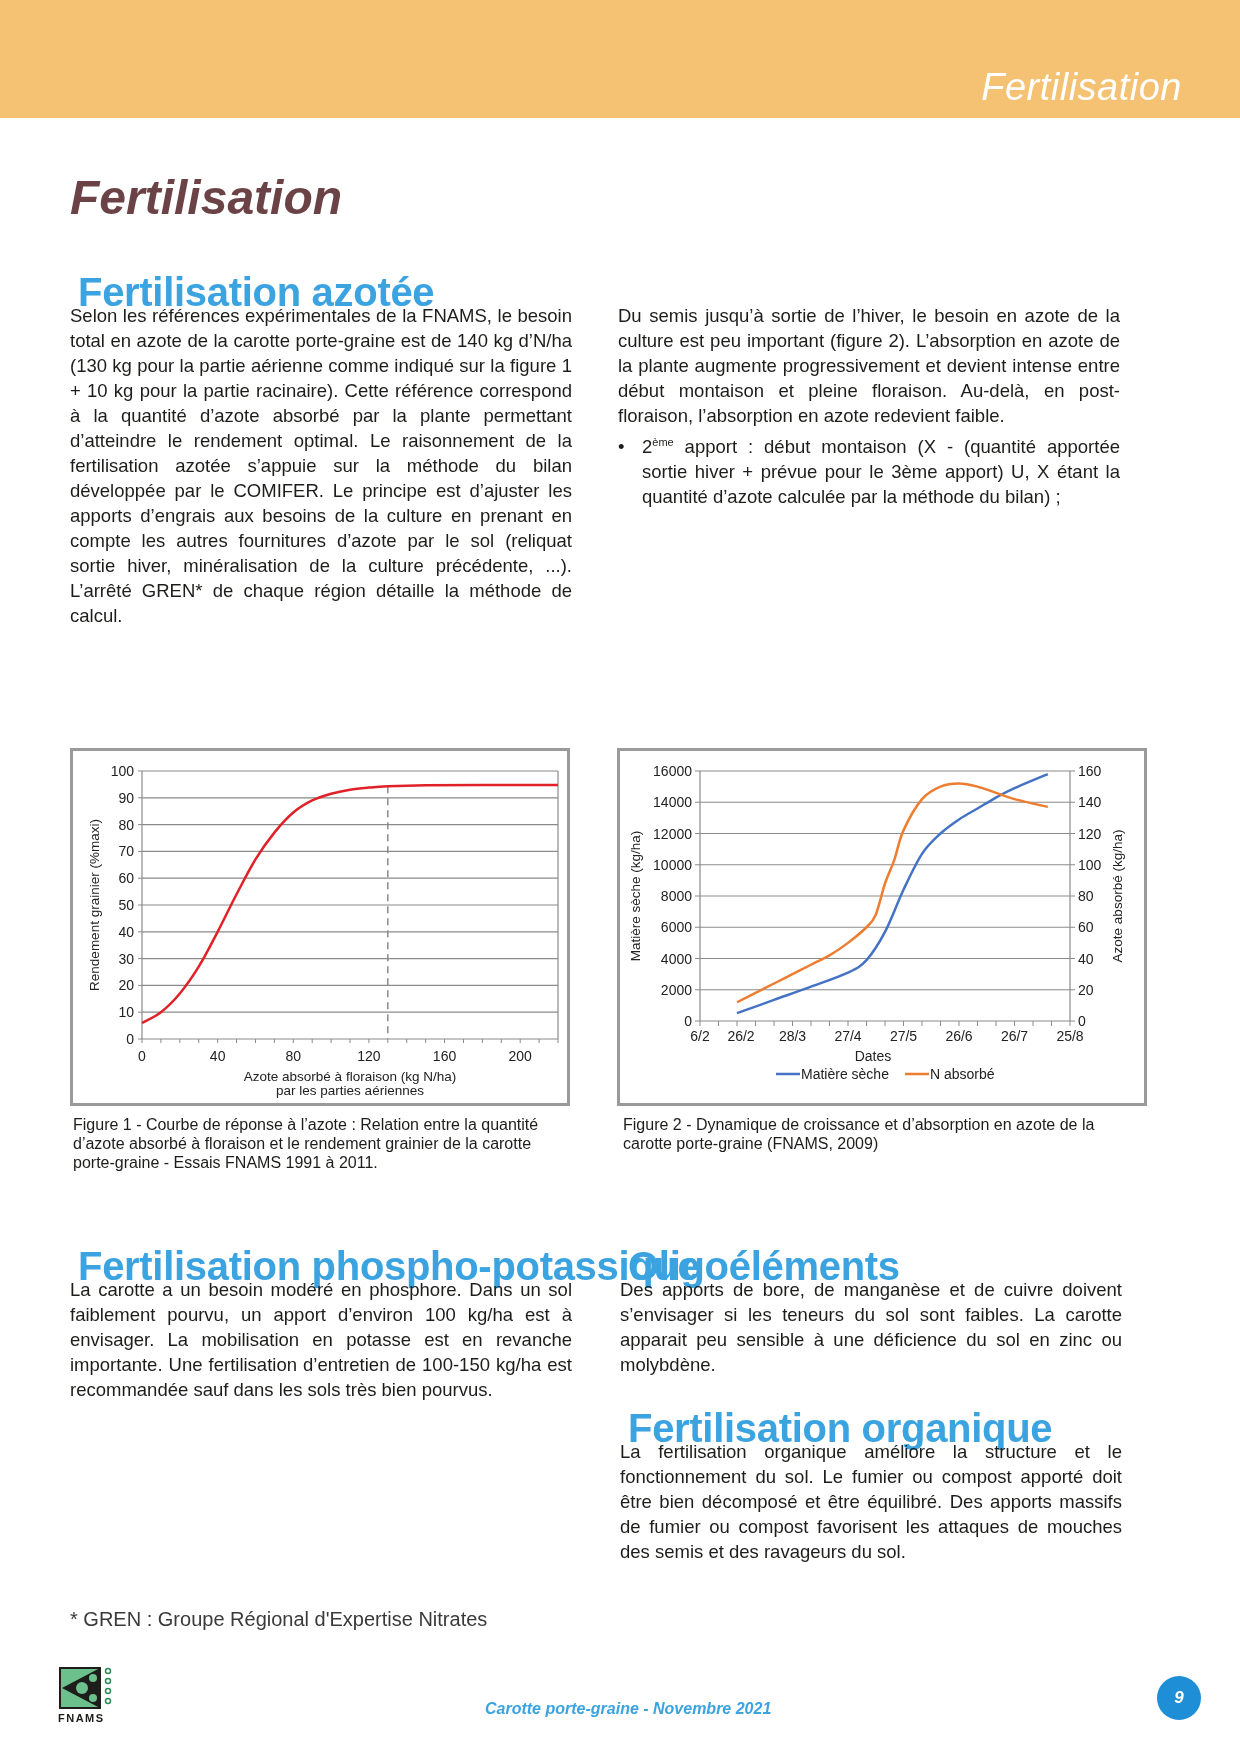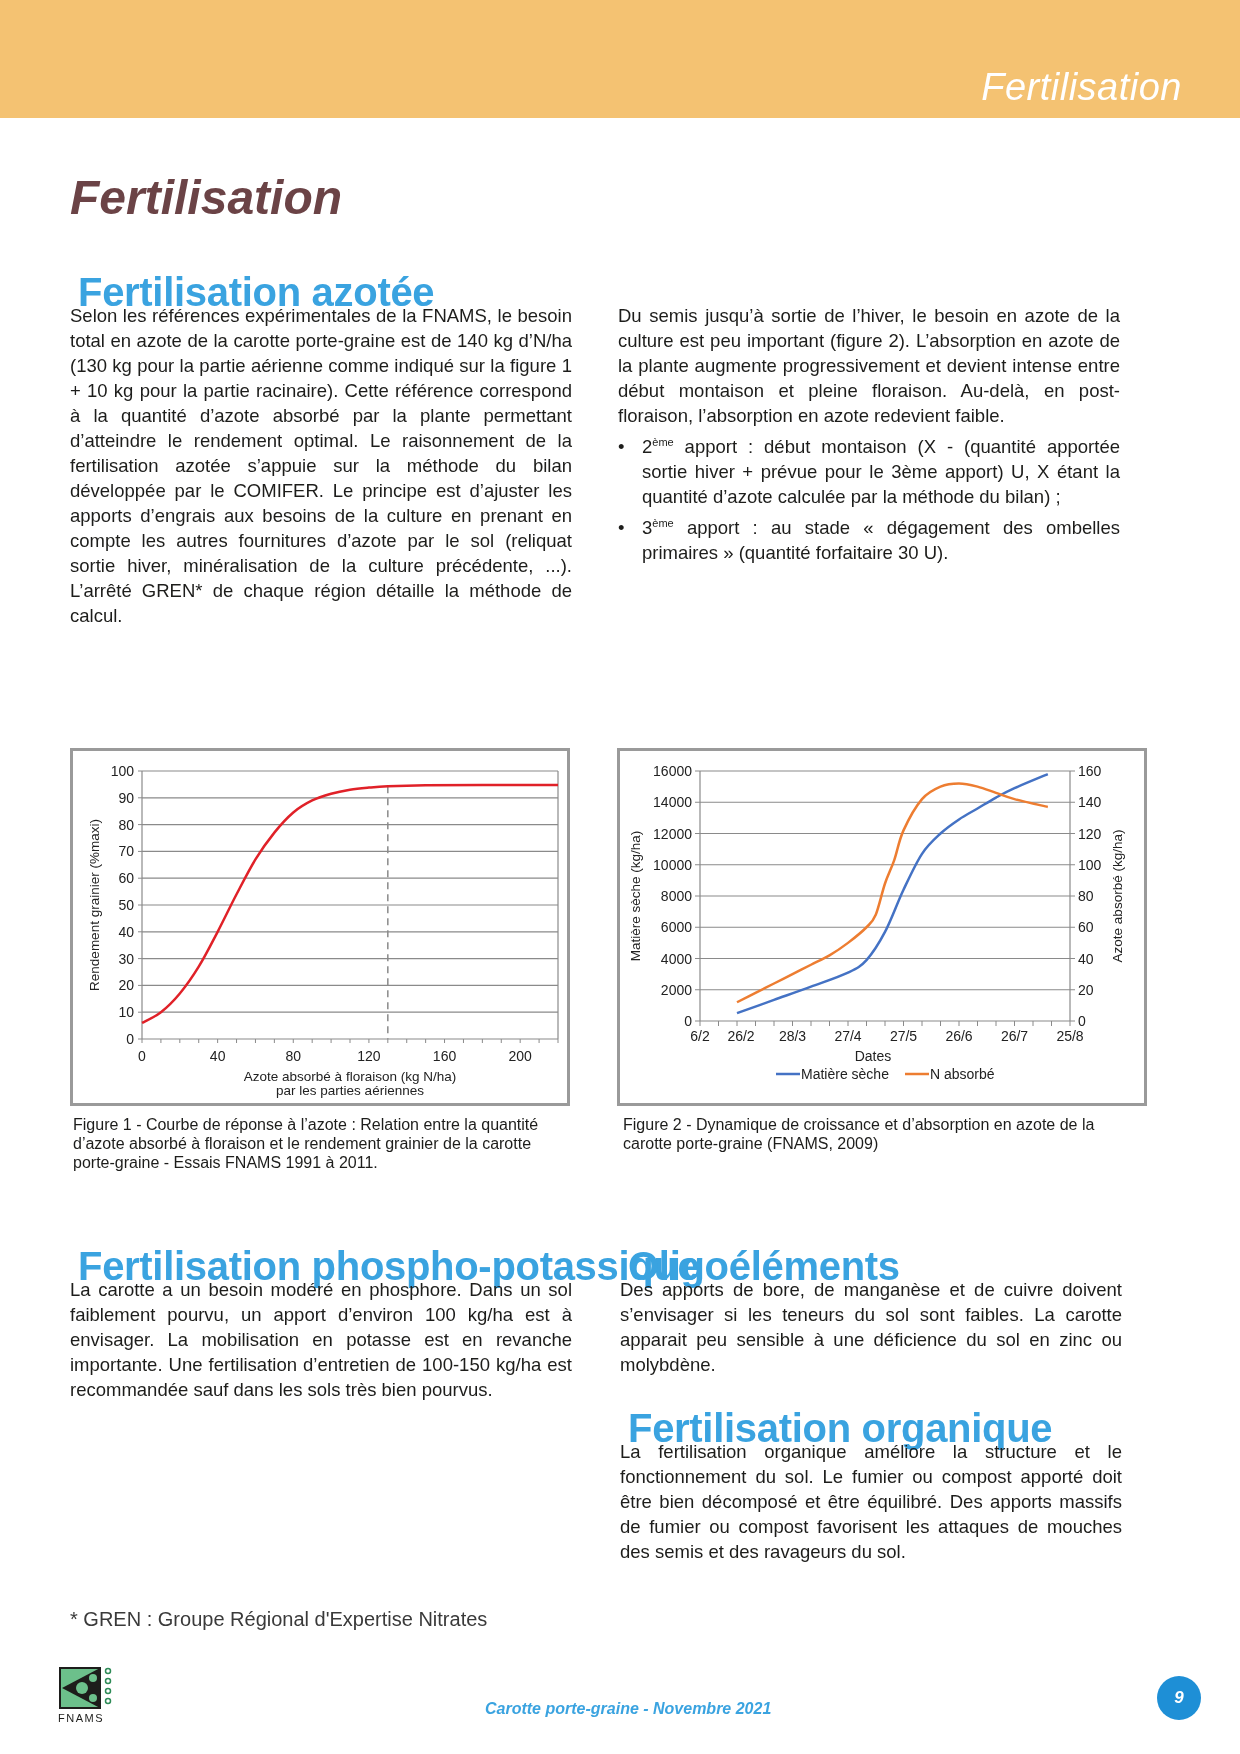--- a/index.html
+++ b/index.html
@@ -14,41 +14,40 @@
   ul.bullets { list-style: none; margin: 0; padding: 0; }
   ul.bullets li { position: relative; padding-left: 24px; margin-bottom: 6px; }
   ul.bullets li::before { content: "•"; position: absolute; left: 0; top: 0; }
   sup { font-size: 11px; line-height: 0; }
   .figure-box { position: absolute; border: 3px solid #9a9a9a; background: #fff; }
   .figcap { position: absolute; font-size: 16px; line-height: 19px; color: #1d1d1b; }
   .footnote { position: absolute; left: 70px; top: 1608px; font-size: 20px; color: #3a3a3a; }
   .footer-text { position: absolute; left: 485px; top: 1700px; font-size: 16px; font-style: italic; font-weight: bold; color: #3aa3e0; }
   .page-num { position: absolute; left: 1157px; top: 1676px; width: 44px; height: 44px; border-radius: 50%; background: #1e8fd6; color: #fff; font-weight: bold; font-style: italic; font-size: 17px; display: flex; align-items: center; justify-content: center; }
   .logo { position: absolute; left: 58px; top: 1666px; width: 60px; height: 64px; }
-  .logo-label { position: absolute; left: 58px; top: 1712px; font-size: 11px; font-weight: normal; letter-spacing: 1.5px; color: #1d1d1b; }
+  .logo-label { position: absolute; left: 58px; top: 1712px; font-size: 11px; font-weight: bold; letter-spacing: 1.5px; color: #1d1d1b; }
   svg text { font-family: "Liberation Sans", sans-serif; }
 </style>
 </head>
 <body>
 
 <div class="header-band">
   <div class="header-title">Fertilisation</div>
 </div>
 
 <h1 class="page-title">Fertilisation</h1>
 
 <h2 class="h2" style="left:70px; top:262px;">Fertilisation azotée</h2>
 <div class="col" style="left:70px; top:303px;">
   <p>Selon les références expérimentales de la FNAMS, le besoin total en azote de la carotte porte-graine est de 140 kg d’N/ha (130 kg pour la partie aérienne comme indiqué sur la figure 1 + 10 kg pour la partie racinaire). Cette référence correspond à la quantité d’azote absorbé par la plante permettant d’atteindre le rendement optimal. Le raisonnement de la fertilisation azotée s’appuie sur la méthode du bilan développée par le COMIFER. Le principe est d’ajuster les apports d’engrais aux besoins de la culture en prenant en compte les autres fournitures d’azote par le sol (reliquat sortie hiver, minéralisation de la culture précédente, ...). L’arrêté GREN* de chaque région détaille la méthode de calcul.</p>
 </div>
 <div class="col" style="left:618px; top:303px;">
   <p>Du semis jusqu’à sortie de l’hiver, le besoin en azote de la culture est peu important (figure 2). L’absorption en azote de la plante augmente progressivement et devient intense entre début montaison et pleine floraison. Au-delà, en post-floraison, l’absorption en azote redevient faible.</p>
   <ul class="bullets">
     <li><span>2</span><sup>ème</sup><span> apport : début montaison (X - (quantité apportée sortie hiver + prévue pour le 3ème apport) U, X étant la quantité d’azote calculée par la méthode du bilan) ;</span></li>
-    <li><span>3</span><sup>ème</sup><span> apport : au stade « dégagement des ombelles primaires » (quantité forfaitaire 30 U).</span></li>
   </ul>
 </div>
 
 <div class="figure-box" style="left:70px; top:748px; width:494px; height:352px;">
   <svg id="chart1" width="494" height="352">
       <line x1="69" x2="485" y1="288" y2="288" stroke="#8a8a8a" stroke-width="1.2"></line>
       <line x1="65" x2="69" y1="288" y2="288" stroke="#8a8a8a"></line>
       <text x="61" y="293" text-anchor="end" font-size="14" fill="#222">0</text>
       <line x1="69" x2="485" y1="261.2" y2="261.2" stroke="#8a8a8a" stroke-width="1.2"></line>
       <line x1="65" x2="69" y1="261.2" y2="261.2" stroke="#8a8a8a"></line>

